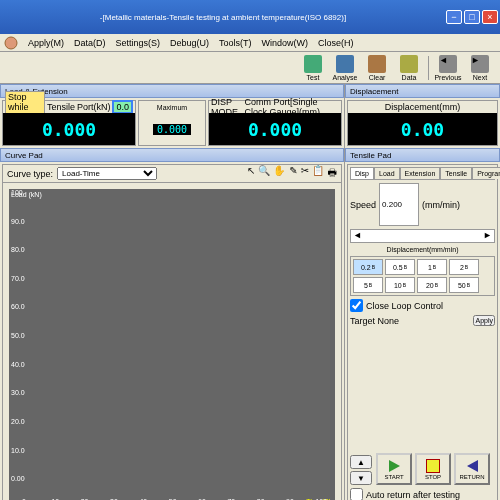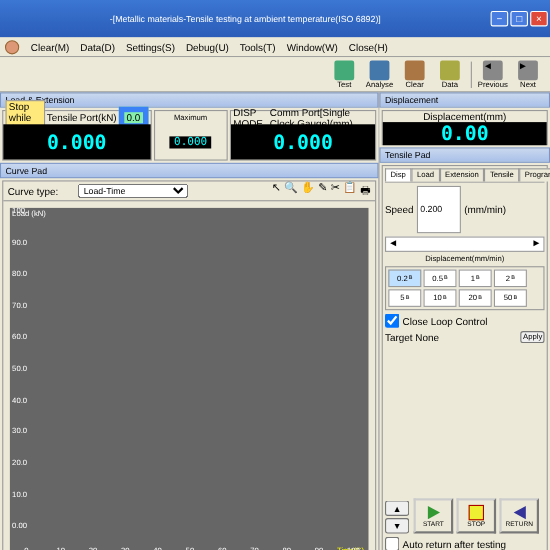--- a/index.html
+++ b/index.html
@@ -16,27 +16,27 @@
 .tbtn .lb{font-size:7px;margin-top:1px}
 .sep{width:1px;height:24px;background:#999;margin:0 3px}
 .main{display:flex;height:calc(100% - 68px)}
 .left{flex:1;display:flex;flex-direction:column;border-right:1px solid #999}
 .right{width:155px;display:flex;flex-direction:column}
 .panel-hdr{height:14px;background:linear-gradient(#c9d8ef,#a9c0e8);border:1px solid #7a96c9;padding:0 4px;font-size:8px;display:flex;align-items:center}
 .readouts{height:50px;display:flex;gap:2px;padding:2px;background:#ece9d8}
 .ro{flex:1;border:1px solid #999;background:#ece9d8;display:flex;flex-direction:column}
 .ro-top{display:flex;height:12px;font-size:7px;align-items:center;gap:2px;padding:0 2px}
 .ro-top .badge{background:#ffe87c;border:1px solid #999;padding:0 2px}
-.ro-top .val{border:5px solid #3b82f6;padding:0 2px;background:#86efac}
+.ro-top .val{border:2px solid #3b82f6;padding:0 2px;background:#86efac}
 .ro-disp{flex:1;background:#000;color:#0ff;font-family:monospace;font-size:18px;display:flex;align-items:center;justify-content:center;font-weight:bold}
 .ro-mid{flex:1;display:flex;flex-direction:column}
 .ro-mid-top{height:12px;display:flex;font-size:7px;align-items:center;justify-content:center;gap:2px}
 .ro-mid .mv{background:#000;color:#0ff;font-family:monospace;padding:0 4px;font-size:10px}
 .curvepad{flex:1;display:flex;flex-direction:column;border:1px solid #999;margin:2px}
-.cp-top{height:18px;display:flex;align-items:center;padding:0 4px;gap:18px;border-bottom:1px solid #999}
+.cp-top{height:18px;display:flex;align-items:center;padding:0 4px;gap:4px;border-bottom:1px solid #999}
 .cp-top select{font-size:8px;width:100px}
 .cp-top .tools{margin-left:auto;display:flex;gap:3px}
 .cp-top .tools span{cursor:pointer;font-size:10px}
 .plot{flex:1;background:#666;position:relative;margin:6px}
 .plot .ylab{position:absolute;left:2px;top:2px;color:#fff;font-size:7px}
 .plot .xlab{position:absolute;right:4px;bottom:2px;color:#ff0;font-size:7px}
 .ytick{position:absolute;left:2px;color:#fff;font-size:7px}
 .xtick{position:absolute;bottom:2px;color:#fff;font-size:7px}
 .ctrl{flex:1;border:1px solid #999;margin:2px;padding:2px;display:flex;flex-direction:column;gap:3px}
 .tabs{display:flex;border-bottom:1px solid #999}
@@ -64,21 +64,21 @@
   <span class="title">-[Metallic materials-Tensile testing at ambient temperature(ISO 6892)]</span>
   <span class="winbtn">−</span>
   <span class="winbtn">□</span>
   <span class="winbtn close">×</span>
 </div>
 
 <div class="menubar">
   <svg width="14" height="14">
       <circle cx="7" cy="7" r="6" fill="#d97" stroke="#963"></circle>
     </svg>
-  <span>Clear(M)</span>
+  <span>Apply(M)</span>
   <span>Data(D)</span>
   <span>Settings(S)</span>
   <span>Debug(U)</span>
   <span>Tools(T)</span>
   <span>Window(W)</span>
   <span>Close(H)</span>
 </div>
 
 <div class="toolbar">
   <div style="flex:1"></div>
@@ -179,21 +179,21 @@
             <span class="xtick" style="left: 76%;">80</span>
             <span class="xtick" style="left: 85%;">90</span>
             <span class="xtick" style="left: 94%;">100</span>
           </div>
       </div>
     </div>
   </div>
 
   <div class="right">
     <div class="panel-hdr">Displacement</div>
-    <div class="readouts" style="height:36px">
+    <div class="readouts" style="height:50px">
       <div class="ro">
         <div class="ro-top">
             <span style="flex:1;text-align:center">Displacement(mm)</span>
           </div>
         <div class="ro-disp">0.00</div>
       </div>
     </div>
     <div class="panel-hdr">Tensile Pad</div>
     <div class="ctrl">
       <div class="tabs">

